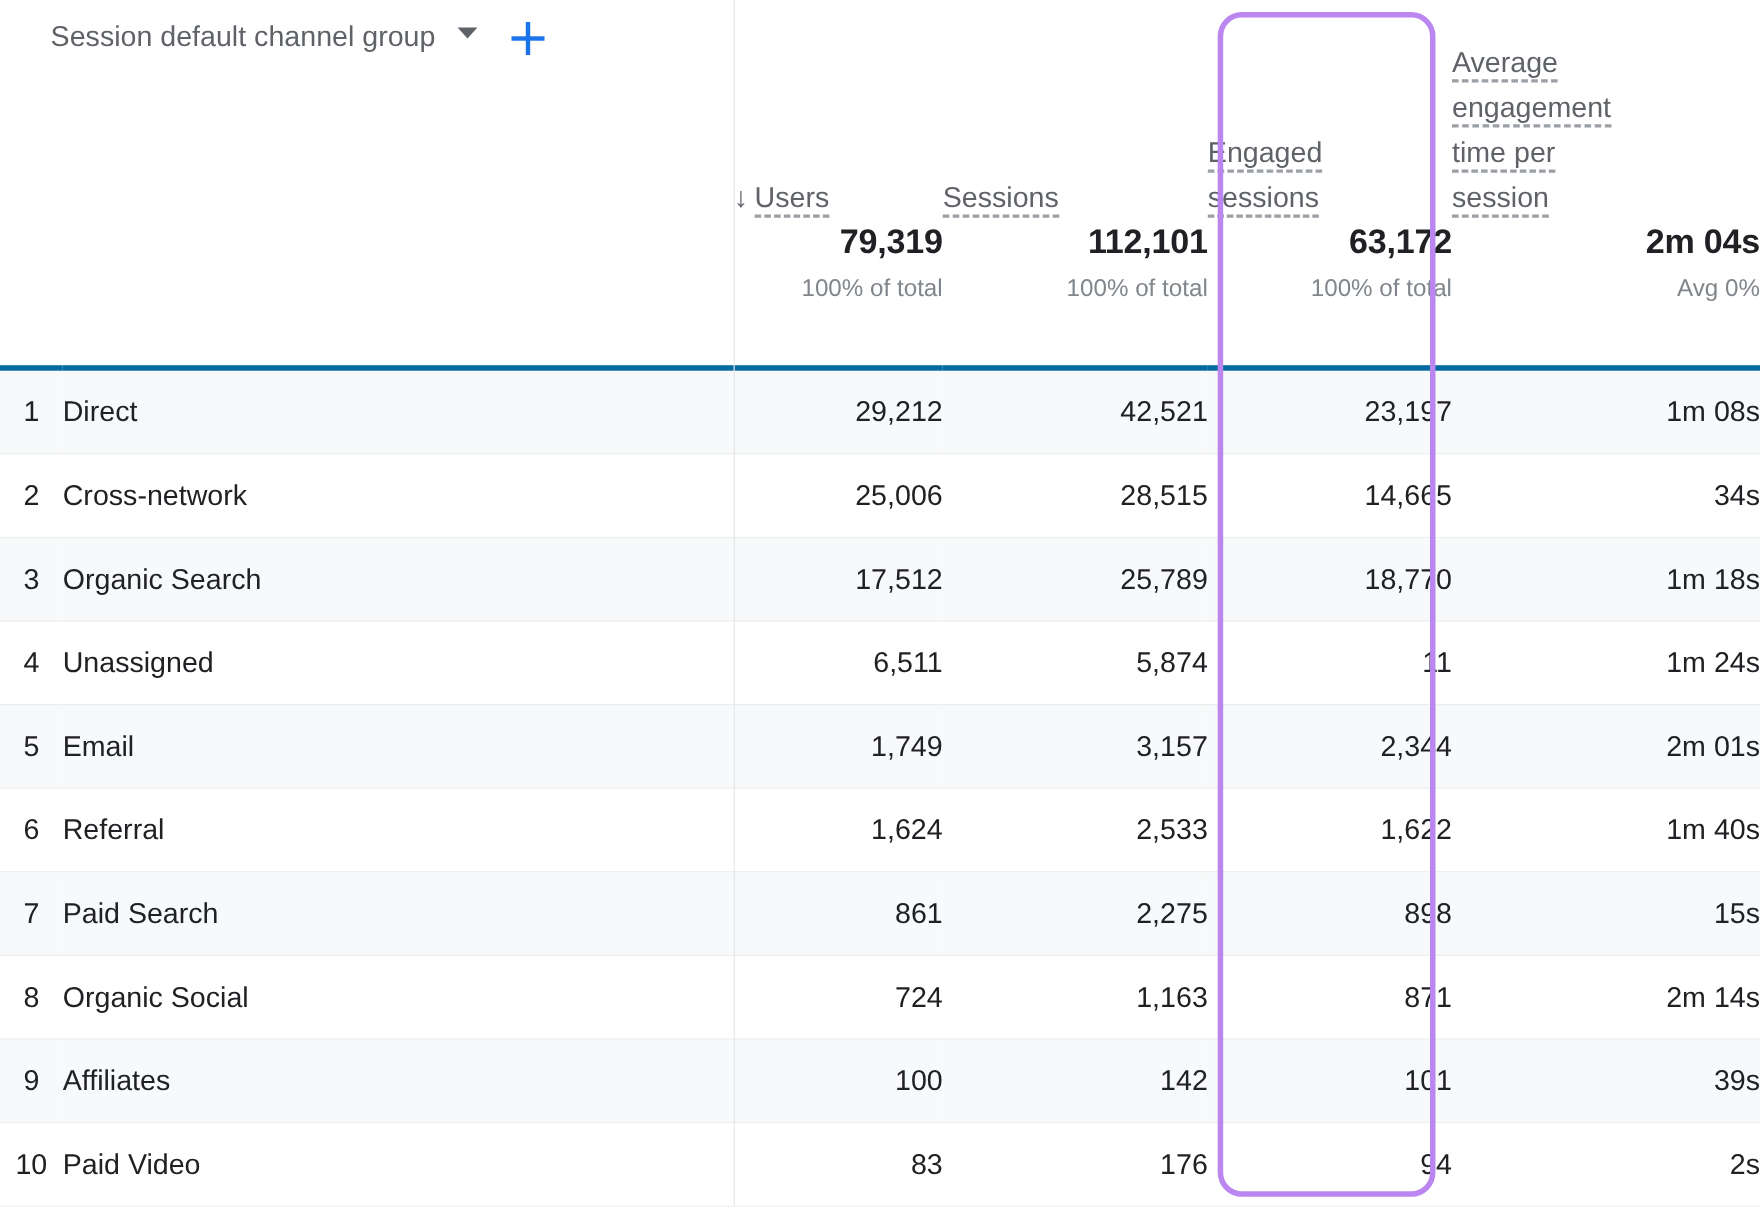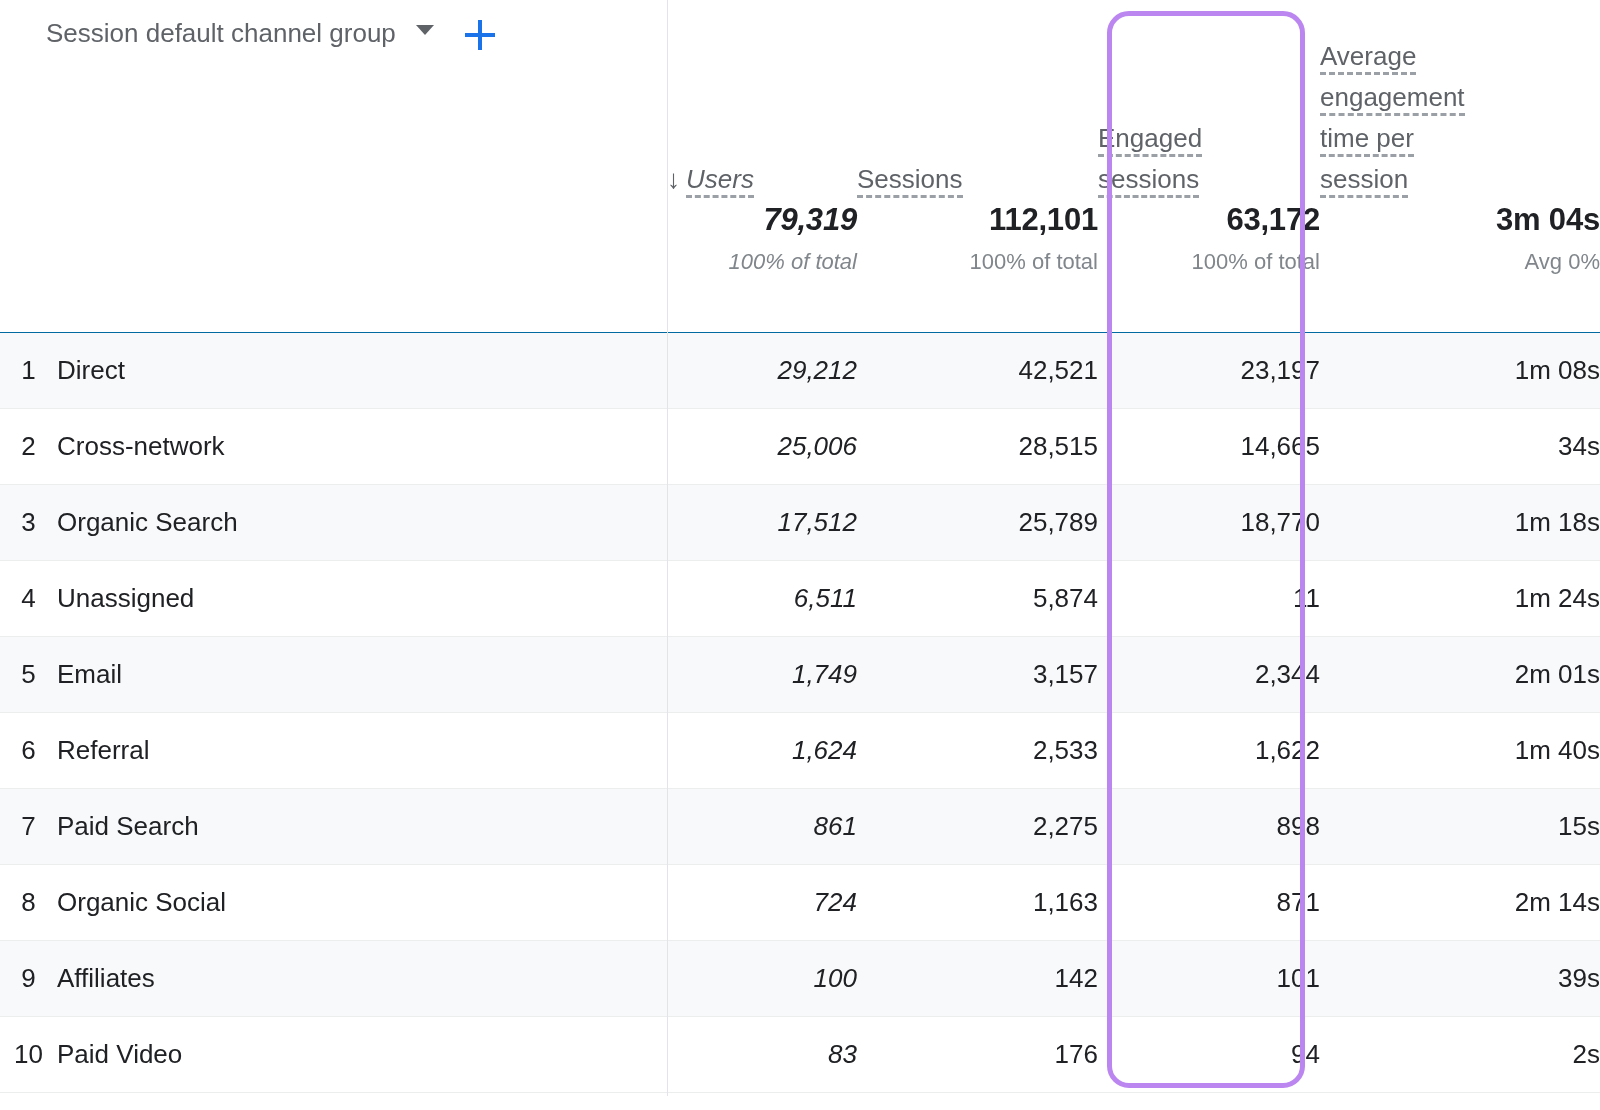--- a/index.html
+++ b/index.html
@@ -119,32 +119,32 @@
     padding-bottom: 1px;
     display: inline;
   }
   .sort-arrow {
     display: inline-block;
     color: #5f6368;
     font-size: 26px;
     margin-right: 6px;
     vertical-align: baseline;
   }
-  .pad-users { padding-right: 31px; font-style: italic; }
+  .pad-users { padding-right: 31px; }
   .pad-sess  { padding-right: 30px; }
   .pad-eng   { padding-right: 25px; margin-top: 36px; }
   .pad-avg   { padding-right: 30px; }
 
   
   tr.totals-row td {
     padding: 0;
     height: 132px;
     vertical-align: top;
     background: #ffffff;
-    border-bottom: 1px solid #0369a1;
+    border-bottom: 5px solid #0369a1;
   }
   .totals-cell {
     text-align: right;
     padding-top: 20px;
     box-sizing: border-box;
   }
   .totals-value {
     font-size: 31px;
     font-weight: 700;
     color: #202124;
@@ -264,21 +264,21 @@
         </td>
         <td class="totals-cell pad-sess">
           <div class="totals-value">112,101</div>
           <div class="totals-sub">100% of total</div>
         </td>
         <td class="totals-cell pad-eng">
           <div class="totals-value">63,172</div>
           <div class="totals-sub">100% of total</div>
         </td>
         <td class="totals-cell pad-avg">
-          <div class="totals-value">3m 04s</div>
+          <div class="totals-value">2m 04s</div>
           <div class="totals-sub">Avg 0%</div>
         </td>
       </tr>
     </thead>
 
     <tbody>
         <tr class="data-row odd">
           <td class="cell-index">1</td>
           <td class="cell-dim">Direct</td>
           <td class="cell-metric pad-users">29,212</td>

